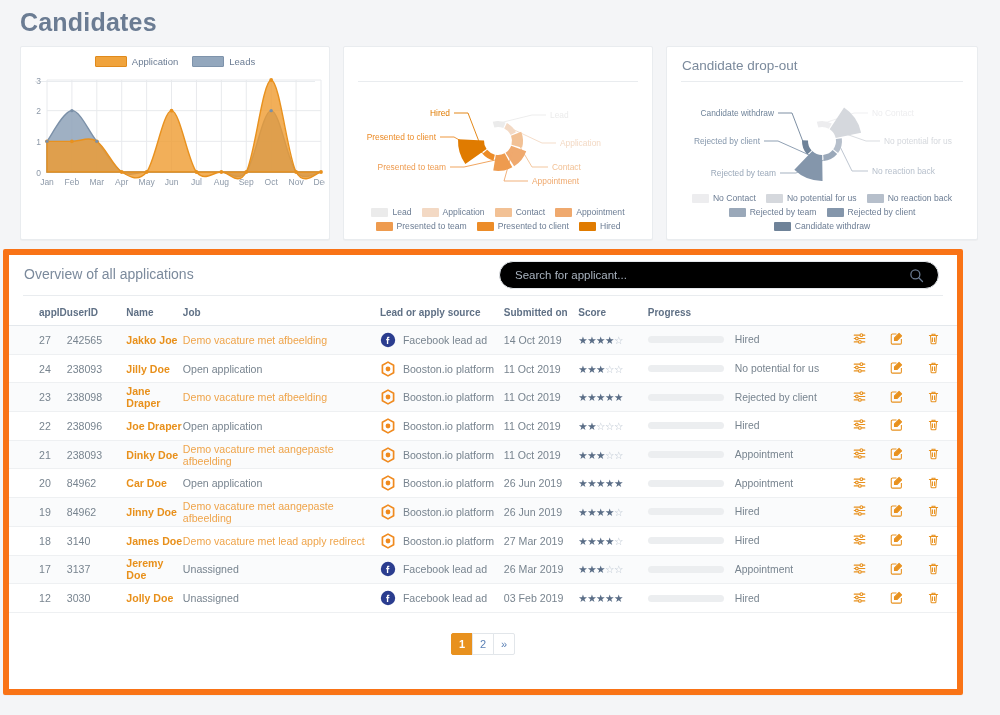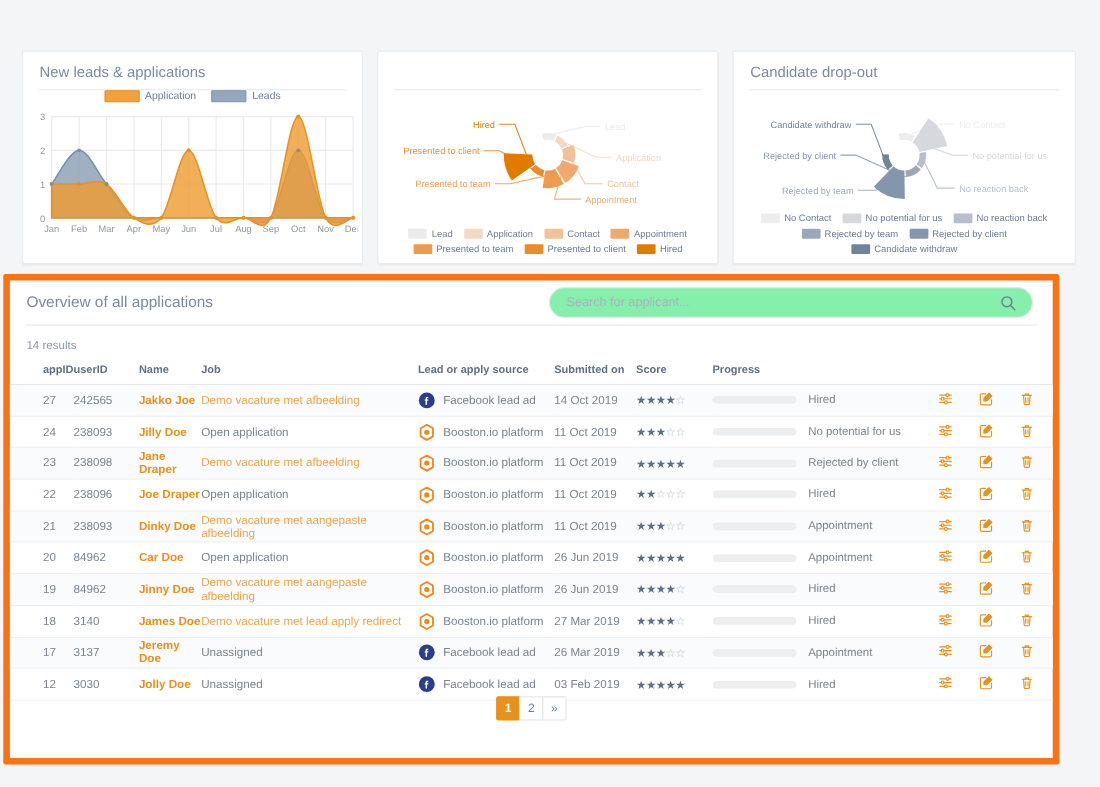--- a/index.html
+++ b/index.html
@@ -73,21 +73,21 @@
     height: 40px; position: relative;
   }
   .panel-title {
     position: absolute; left: 15px; top: 11px;
     font-size: 14px; color: #7b8a9c;
   }
   .search-box {
     position: absolute; right: 18px; top: 6px;
     width: 440px; height: 28px;
     border: 1px solid #e4e8ec; border-radius: 14px;
-    background: #86efac;
+    background: #000000;
     display: flex; align-items: center;
   }
   .search-box input {
     border: 0; outline: 0; flex: 1;
     font-size: 11.5px; color: #6b7c93;
     background: transparent;
     padding: 0 10px 0 15px;
     font-family: "Liberation Sans", sans-serif;
   }
   .search-box input::placeholder { color: #a9b3bf; }
@@ -157,25 +157,25 @@
   .pager .pg:last-child { border-radius: 0 2px 2px 0; }
   .pager .pg.active {
     background: #e8911e; border-color: #e8911e; color: #fff; font-weight: 700;
   }
 </style>
 </head>
 <body>
 
 <div class="page">
 
+  <div class="page-title">Candidates</div>
 
   <div class="cards-row">
 
     <div class="card card-a">
-      <div class="card-title">New leads &amp; applications</div>
       <div class="card-rule"></div>
 
       <div class="chart-wrap">
         <div class="legend-inline">
           <span class="item">
             <span class="sw" style="background:#f0a33c;border:1px solid #e08a1c;"></span>
             <span>Application</span>
           </span>
           <span class="item">
             <span class="sw" style="background:#93a7bd;border:1px solid #7e93ab;"></span>
@@ -354,21 +354,20 @@
         <span class="search-icon">
           <svg width="15" height="15" viewBox="0 0 20 20" fill="none" stroke="#6b7c93" stroke-width="1.7">
             <circle cx="8.5" cy="8.5" r="6"></circle>
               <line x1="13" y1="13" x2="18" y2="18" stroke-linecap="round"></line>
           </svg>
         </span>
       </div>
     </div>
     <div class="panel-rule"></div>
 
-    <div class="results-count">14 results</div>
 
     <table>
       <thead>
         <tr>
           <th class="c-appid">appID</th>
           <th class="c-userid">userID</th>
           <th class="c-name">Name</th>
           <th class="c-job">Job</th>
           <th class="c-src">Lead or apply source</th>
           <th class="c-sub">Submitted on</th>

